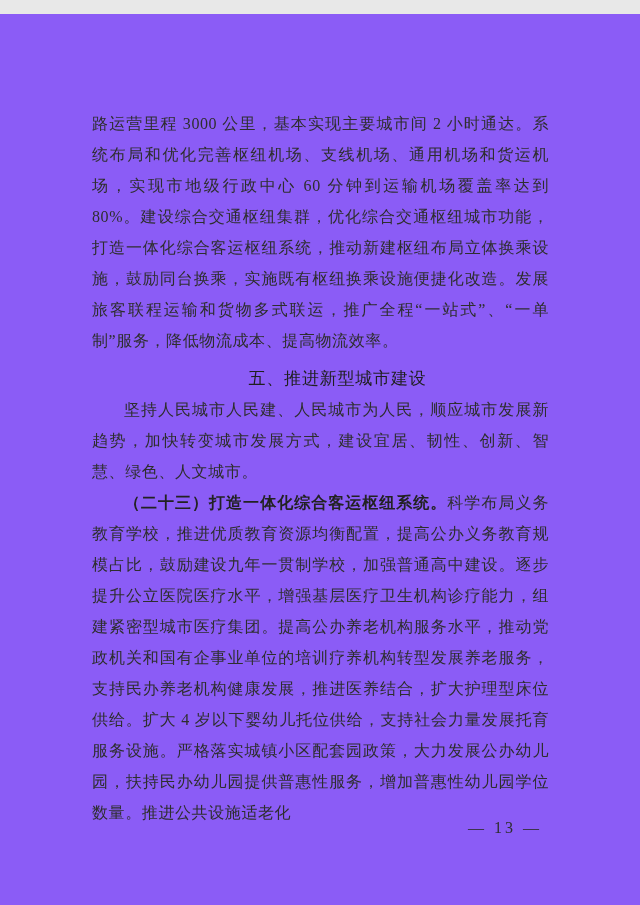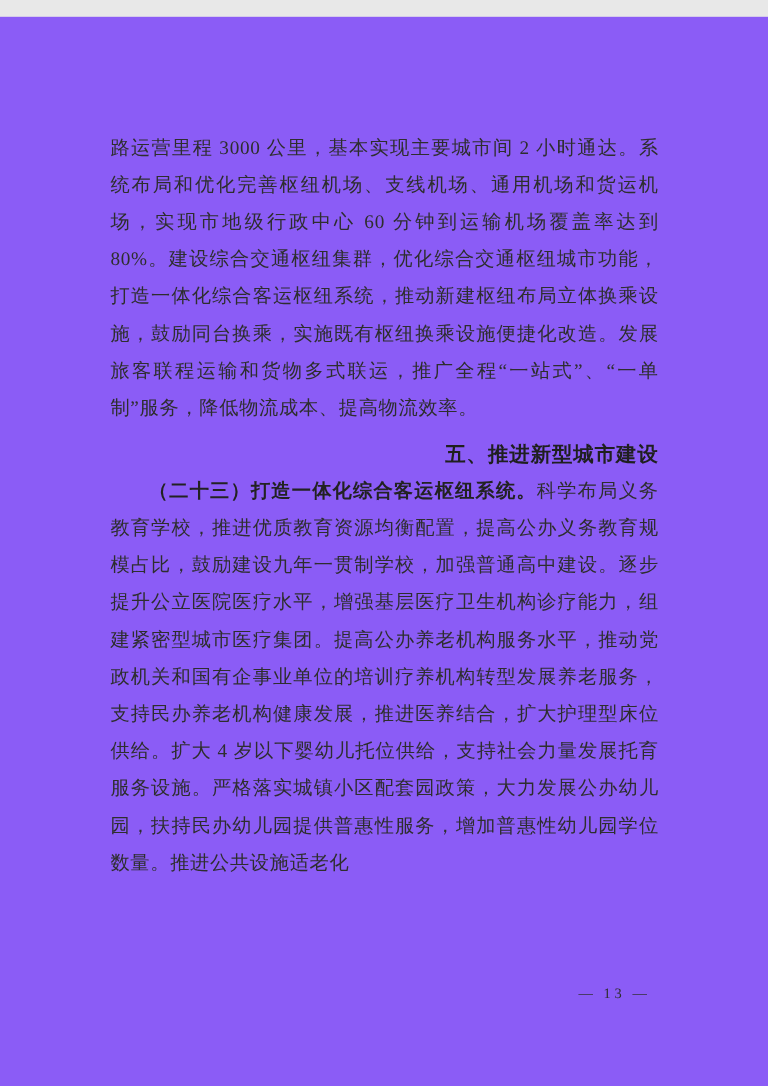--- a/index.html
+++ b/index.html
@@ -36,48 +36,49 @@
     text-indent: 2em;
   }
   .lead-bold {
     font-weight: bold;
     color: #222222;
   }
   .section-heading {
     margin: 7px 0 0 0;
     text-indent: 2em;
     font-family: "Liberation Sans", "DejaVu Sans", sans-serif;
-    font-weight: bold;
+    font-weight: normal;
     font-size: 17px;
     line-height: 31px;
     letter-spacing: 0.8px;
     color: #1f1f1f;
-    text-align: right;
+    text-align: center;
   }
   .page-number {
     position: absolute;
     top: 802px;
     right: 98px;
     font-family: "Liberation Serif", "DejaVu Serif", serif;
-    font-size: 12px;
+    font-size: 16px;
     line-height: 24px;
     letter-spacing: 3px;
     color: #2e2e2e;
     white-space: nowrap;
   }
 </style>
 </head>
 <body>
 
 <div class="page">
   <div class="content">
 
     <p class="para"><span>路运营里程 3000 公里，基本实现主要城市间 2 小时通达。系统布局和优化完善枢纽机场、支线机场、通用机场和货运机场，实现市地级行政中心 60 分钟到运输机场覆盖率达到 80%。建设综合交通枢纽集群，优化综合交通枢纽城市功能，打造一体化综合客运枢纽系统，推动新建枢纽布局立体换乘设施，鼓励同台换乘，实施既有枢纽换乘设施便捷化改造。发展旅客联程运输和货物多式联运，推广全程“一站式”、“一单制”服务，降低物流成本、提高物流效率。</span></p>
 
     <h2 class="section-heading">五、推进新型城市建设</h2>
 
+    <p class="para indent"><span>坚持人民城市人民建、人民城市为人民，顺应城市发展新趋势，加快转变城市发展方式，建设宜居、韧性、创新、智慧、绿色、人文城市。</span></p>
 
     <p class="para indent"><span class="lead-bold">（二十三）打造一体化综合客运枢纽系统。</span><span>科学布局义务教育学校，推进优质教育资源均衡配置，提高公办义务教育规模占比，鼓励建设九年一贯制学校，加强普通高中建设。逐步提升公立医院医疗水平，增强基层医疗卫生机构诊疗能力，组建紧密型城市医疗集团。提高公办养老机构服务水平，推动党政机关和国有企事业单位的培训疗养机构转型发展养老服务，支持民办养老机构健康发展，推进医养结合，扩大护理型床位供给。扩大 4 岁以下婴幼儿托位供给，支持社会力量发展托育服务设施。严格落实城镇小区配套园政策，大力发展公办幼儿园，扶持民办幼儿园提供普惠性服务，增加普惠性幼儿园学位数量。推进公共设施适老化</span></p>
 
   </div>
 
   <div class="page-number">— 13 —</div>
 </div>
 
 </body></html>

